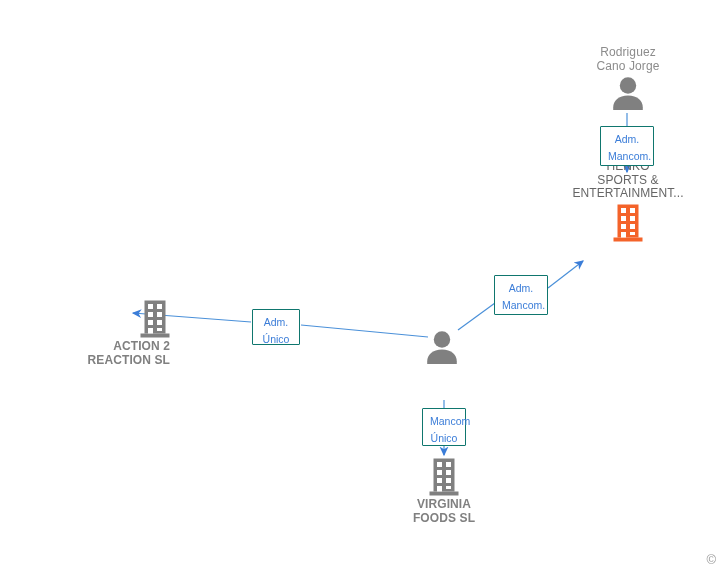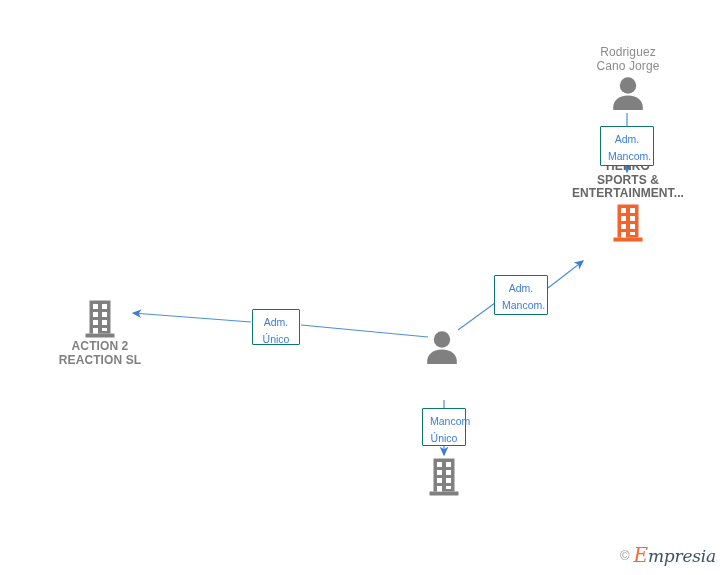--- a/index.html
+++ b/index.html
@@ -45,21 +45,21 @@
     letter-spacing: 0.1px;
     white-space: pre-line;
   }
   .node.company .label {
     font-weight: bold;
     color: #808080;
     font-size: 12px;
   }
   .node.company.highlight .label {
     color: #666666;
-    font-weight: bold;
+    font-weight: normal;
   }
   .node.person .label {
     color: #8c8c8c;
     font-weight: normal;
   }
   .label-top { margin-bottom: 3px; }
   .label-bottom { margin-top: 2px; }
 
   .edge-label {
     position: absolute;
@@ -152,21 +152,21 @@
         <rect x="8" y="12" width="5" height="5" fill="#ffffff"></rect>
         <rect x="17" y="12" width="5" height="5" fill="#ffffff"></rect>
         <rect x="8" y="20" width="5" height="5" fill="#ffffff"></rect>
         <rect x="17" y="20" width="5" height="5" fill="#ffffff"></rect>
         <rect x="8" y="28" width="5" height="5.5" fill="#ffffff"></rect>
         <rect x="17" y="28" width="5" height="3" fill="#ffffff"></rect>
       </svg>
     </span>
   </div>
 
-  <div class="node company" style="left:30px; top:300px;">
+  <div class="node company" style="left:30px; top:300px;text-align:right;">
     <span class="glyph">
       <svg width="30" height="38" viewBox="0 0 30 38">
         <rect x="4.5" y="0.5" width="21" height="33" fill="#808080"></rect>
         <rect x="0.5" y="33.5" width="29" height="4" fill="#808080"></rect>
         <rect x="8" y="4" width="5" height="5" fill="#ffffff"></rect>
         <rect x="17" y="4" width="5" height="5" fill="#ffffff"></rect>
         <rect x="8" y="12" width="5" height="5" fill="#ffffff"></rect>
         <rect x="17" y="12" width="5" height="5" fill="#ffffff"></rect>
         <rect x="8" y="20" width="5" height="5" fill="#ffffff"></rect>
         <rect x="17" y="20" width="5" height="5" fill="#ffffff"></rect>
@@ -195,32 +195,33 @@
         <rect x="8" y="4" width="5" height="5" fill="#ffffff"></rect>
         <rect x="17" y="4" width="5" height="5" fill="#ffffff"></rect>
         <rect x="8" y="12" width="5" height="5" fill="#ffffff"></rect>
         <rect x="17" y="12" width="5" height="5" fill="#ffffff"></rect>
         <rect x="8" y="20" width="5" height="5" fill="#ffffff"></rect>
         <rect x="17" y="20" width="5" height="5" fill="#ffffff"></rect>
         <rect x="8" y="28" width="5" height="5.5" fill="#ffffff"></rect>
         <rect x="17" y="28" width="5" height="3" fill="#ffffff"></rect>
       </svg>
     </span>
+    <span class="label label-bottom">VIRGINIA
+FOODS  SL</span>
   </div>
 
   <div class="edge-label" style="left:600px; top:126px; width:54px; height:40px;">Adm.
 Mancom.</div>
 
   <div class="edge-label" style="left:494px; top:275px; width:54px; height:40px;">Adm.
 Mancom.</div>
 
   <div class="edge-label" style="left:252px; top:309px; width:48px; height:36px;">Adm.
 Único</div>
 
   <div class="edge-label" style="left:422px; top:408px; width:44px; height:38px;">Mancom
 Único</div>
 
   <div class="watermark">
     <span class="copy">©</span>
-    <span class="brand"><span class="cap">E</span><span>mpresia</span></span>
   </div>
 
 </div>
 
 </body></html>

